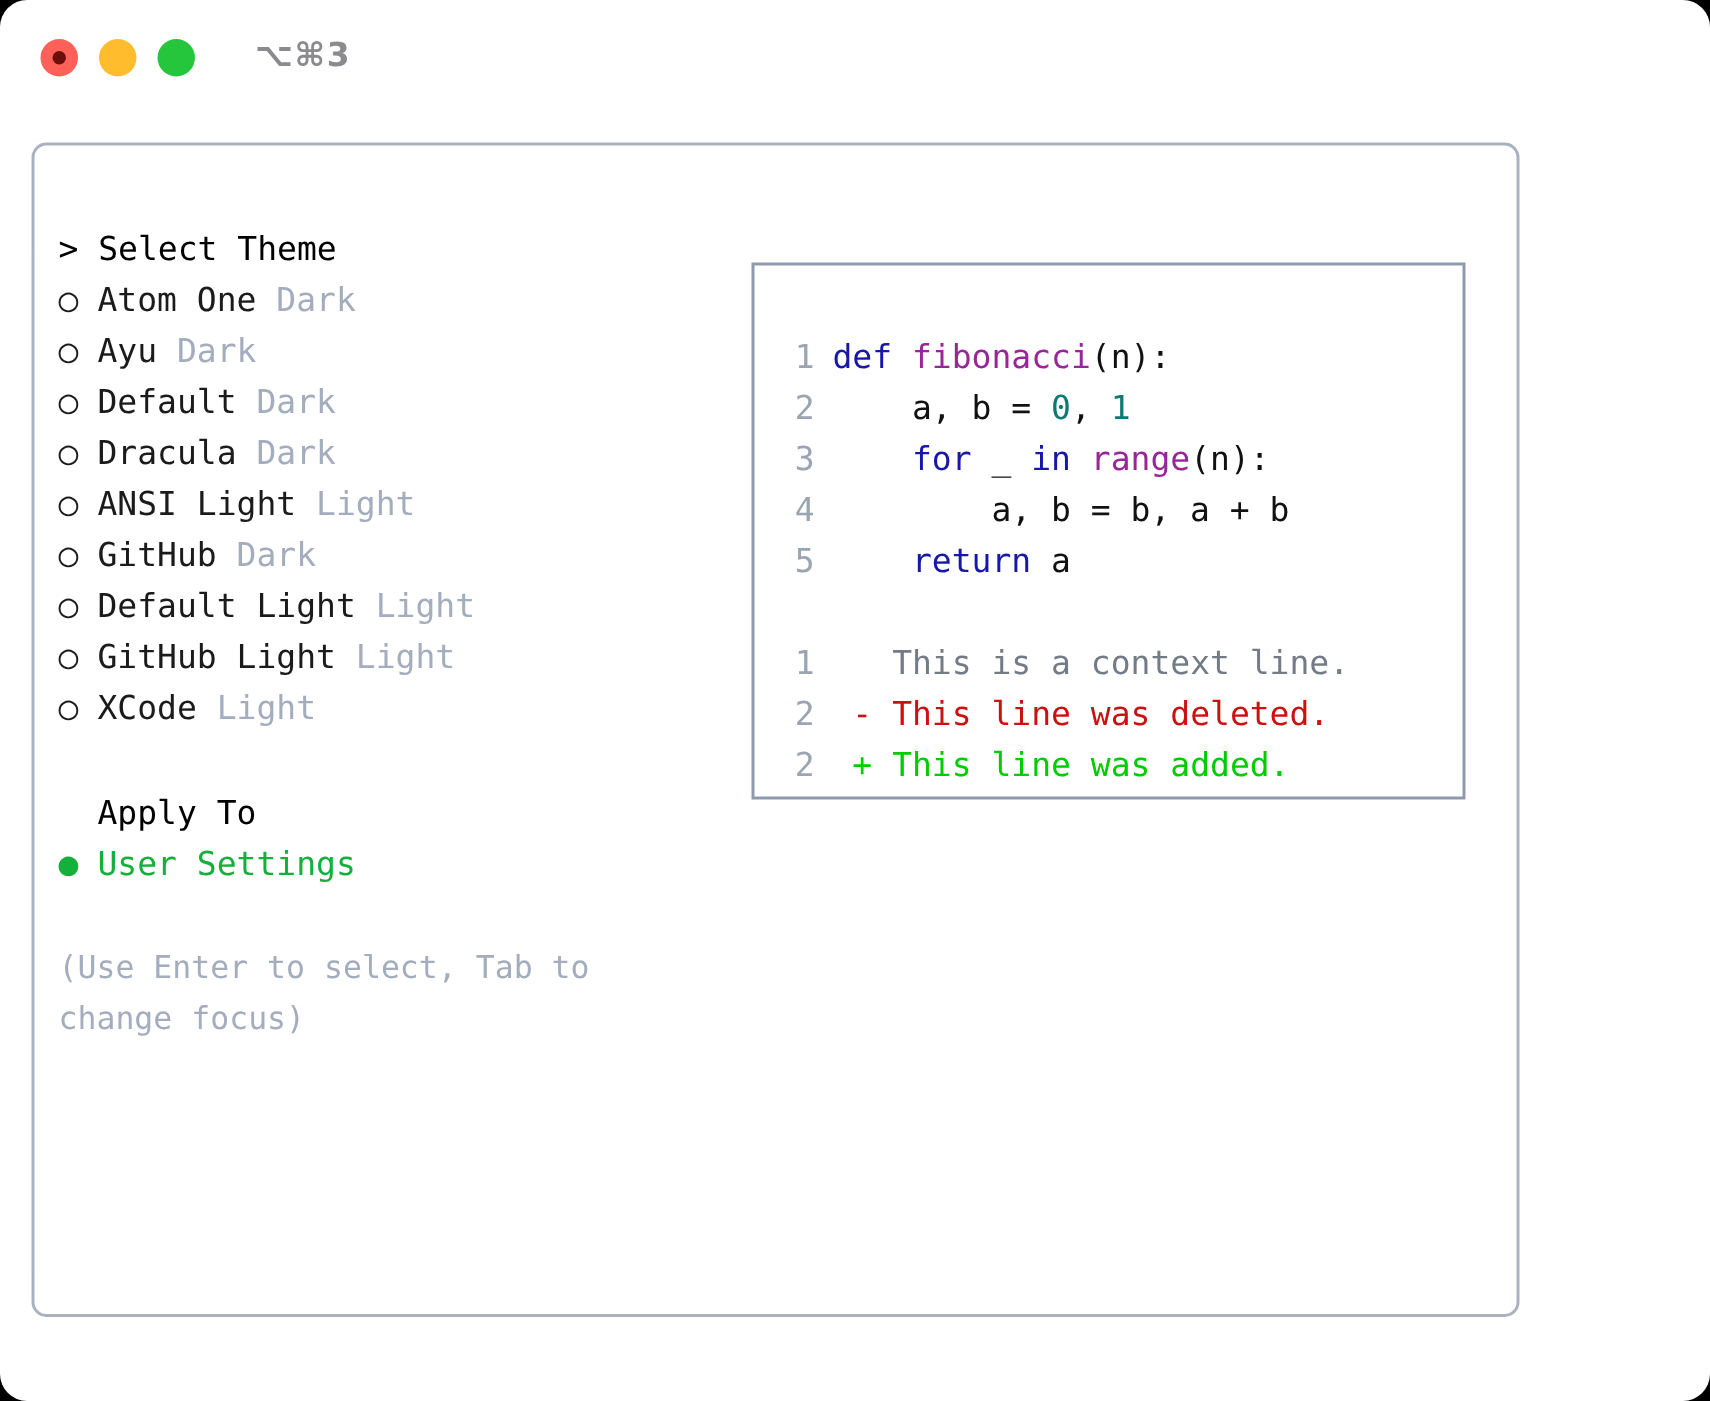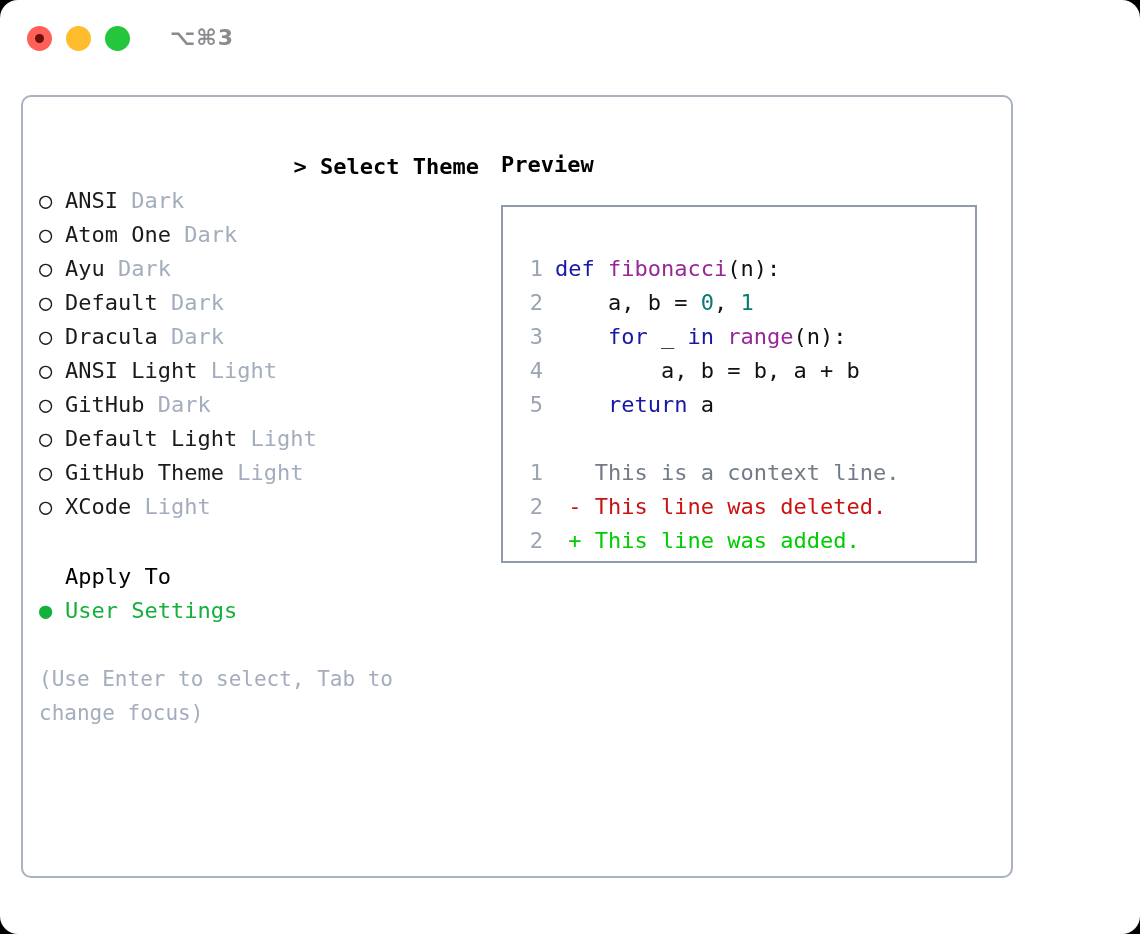--- a/index.html
+++ b/index.html
@@ -92,21 +92,21 @@
     top: 53px;
     width: 440px;
   }
 
   .section-heading {
     font-size: 22px;
     line-height: 34px;
     color: #000000;
     white-space: pre;
   }
-  .section-heading.bold { font-weight: bold; text-align: right; }
+  .section-heading.bold { font-weight: normal; }
 
   .option-row {
     font-size: 22px;
     line-height: 34px;
     color: #1b1b1b;
     white-space: pre;
     display: block;
   }
   .bullet {
     display: inline-block;
@@ -197,43 +197,41 @@
     <div id="window-shortcut">⌥⌘3</div>
   </div>
 
   <div id="main-panel">
 
     <div id="theme-column">
 
       <div class="section-heading bold"><span>&gt;</span><span> </span><span>Select Theme</span></div>
 
       <div id="theme-list">
-          <div class="option-row"><span class="bullet">○</span><span class="opt-label">ANSI</span><span> </span><span class="opt-tag">Dark</span></div>
           <div class="option-row"><span class="bullet">○</span><span class="opt-label">Atom One</span><span> </span><span class="opt-tag">Dark</span></div>
           <div class="option-row"><span class="bullet">○</span><span class="opt-label">Ayu</span><span> </span><span class="opt-tag">Dark</span></div>
           <div class="option-row"><span class="bullet">○</span><span class="opt-label">Default</span><span> </span><span class="opt-tag">Dark</span></div>
           <div class="option-row"><span class="bullet">○</span><span class="opt-label">Dracula</span><span> </span><span class="opt-tag">Dark</span></div>
           <div class="option-row"><span class="bullet">○</span><span class="opt-label">ANSI Light</span><span> </span><span class="opt-tag">Light</span></div>
           <div class="option-row"><span class="bullet">○</span><span class="opt-label">GitHub</span><span> </span><span class="opt-tag">Dark</span></div>
           <div class="option-row"><span class="bullet">○</span><span class="opt-label">Default Light</span><span> </span><span class="opt-tag">Light</span></div>
-          <div class="option-row"><span class="bullet">○</span><span class="opt-label">GitHub Theme</span><span> </span><span class="opt-tag">Light</span></div>
+          <div class="option-row"><span class="bullet">○</span><span class="opt-label">GitHub Light</span><span> </span><span class="opt-tag">Light</span></div>
           <div class="option-row"><span class="bullet">○</span><span class="opt-label">XCode</span><span> </span><span class="opt-tag">Light</span></div>
         </div>
 
       <div class="apply-block">
         <div class="apply-heading">Apply To</div>
         <div id="apply-list">
             <div class="option-row"><span class="bullet selected">●</span><span class="opt-label selected">User Settings</span></div>
           </div>
       </div>
 
       <div id="hint-text">(Use Enter to select, Tab to change focus)</div>
     </div>
 
     <div id="preview-column">
-      <div id="preview-title">Preview</div>
       <div id="preview-box">
         <div id="code-area"><div class="code-line"><span class="ln">1</span><span class="kw">def</span><span class="pln"> </span><span class="fn">fibonacci</span><span class="pln">(n):</span></div><div class="code-line"><span class="ln">2</span><span class="pln">    a, b = </span><span class="num">0</span><span class="pln">, </span><span class="num">1</span></div><div class="code-line"><span class="ln">3</span><span class="pln">    </span><span class="kw">for</span><span class="pln"> _ </span><span class="kw">in</span><span class="pln"> </span><span class="fn">range</span><span class="pln">(n):</span></div><div class="code-line"><span class="ln">4</span><span class="pln">        a, b = b, a + b</span></div><div class="code-line"><span class="ln">5</span><span class="pln">    </span><span class="kw">return</span><span class="pln"> a</span></div><div class="spacer-line"></div><div class="code-line"><span class="ln">1</span><span class="diff-ctx">   </span><span class="diff-ctx">This is a context line.</span></div><div class="code-line"><span class="ln">2</span><span class="diff-del"> - </span><span class="diff-del">This line was deleted.</span></div><div class="code-line"><span class="ln">2</span><span class="diff-add"> + </span><span class="diff-add">This line was added.</span></div></div>
       </div>
     </div>
 
   </div>
 </div>
 
 </body></html>

